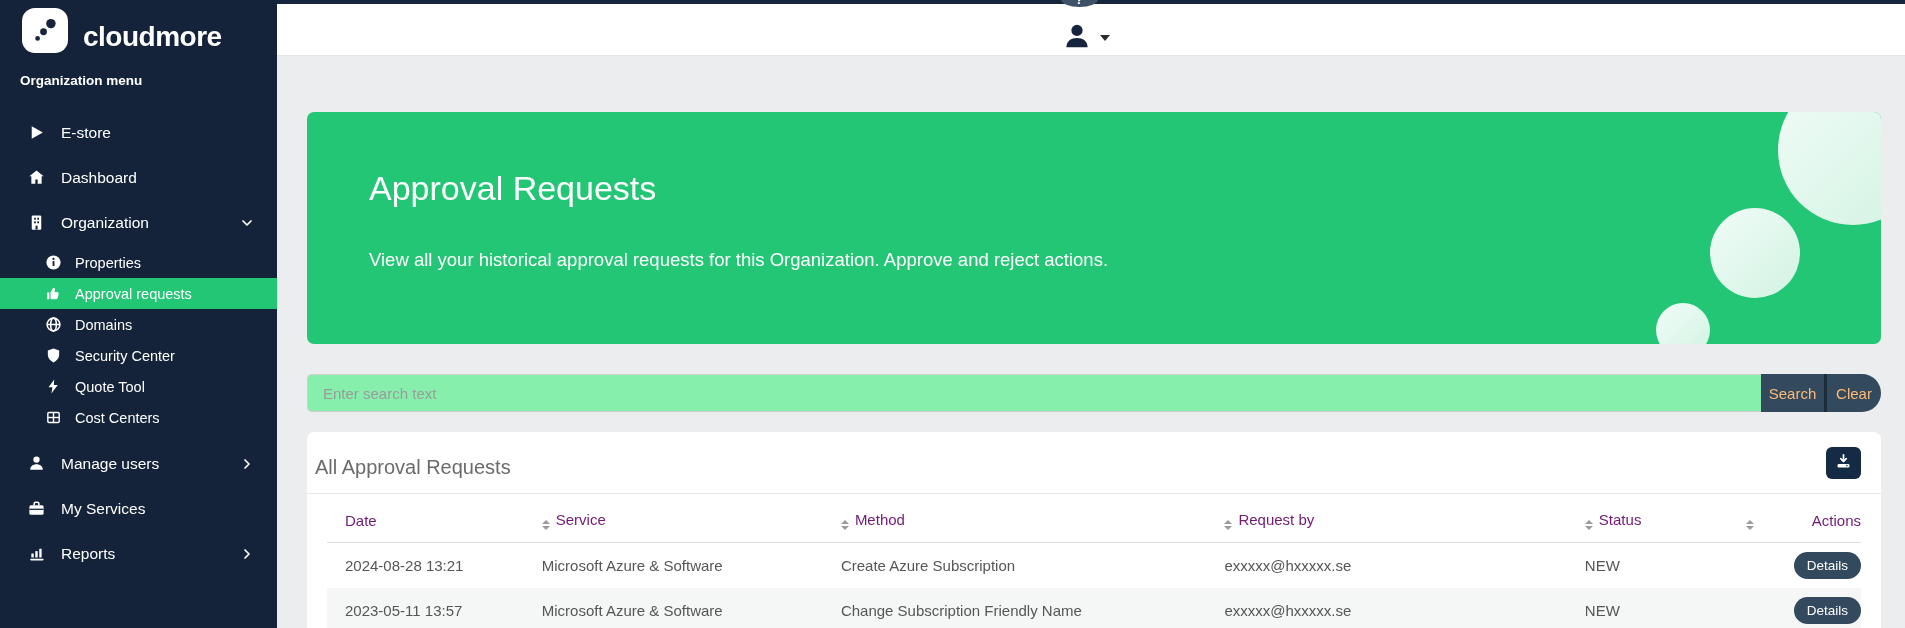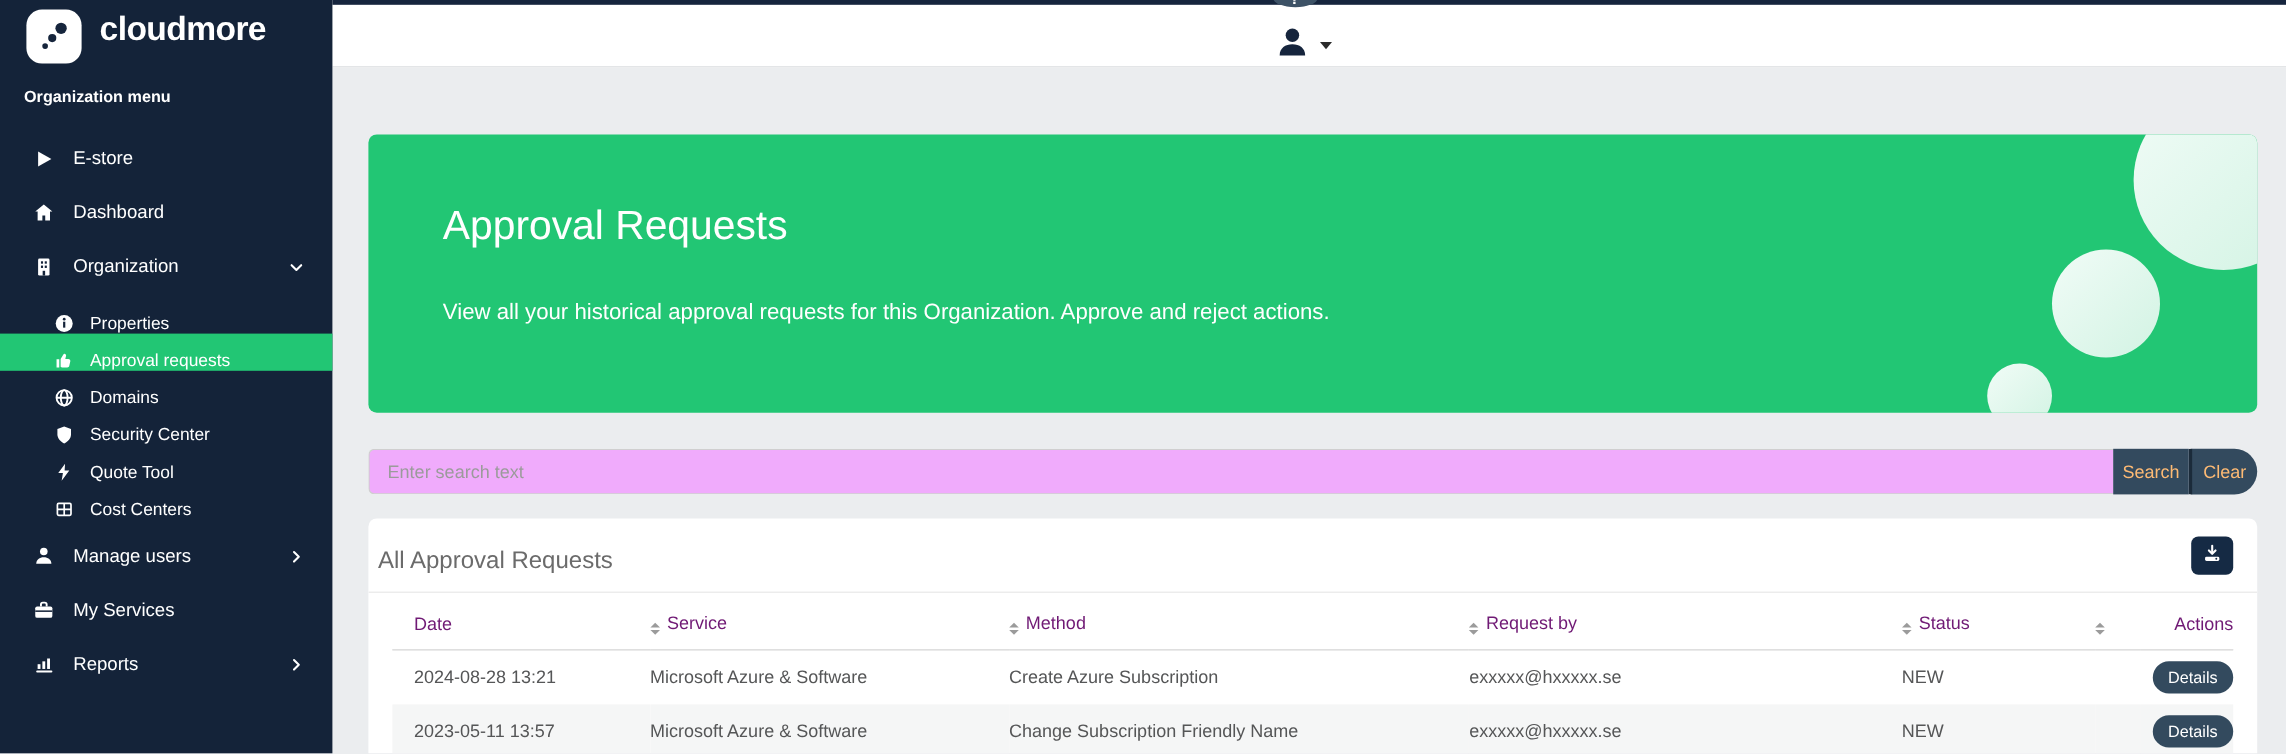--- a/index.html
+++ b/index.html
@@ -2,29 +2,29 @@
 <html><head>
 <meta charset="utf-8">
 <style>
   * { margin:0; padding:0; box-sizing:border-box; }
   html,body { width:1905px; height:628px; overflow:hidden; }
   body { font-family:"Liberation Sans", sans-serif; background:#ebedef; }
   .app { display:flex; width:1905px; height:628px; }
 
   
   .sidebar { width:277px; flex-shrink:0; background:#142339; color:#fff; position:relative; }
-  .logo-row { display:flex; align-items:flex-start; gap:15px; padding:8px 0 0 22px; cursor:pointer; }
+  .logo-row { display:flex; align-items:flex-end; gap:15px; padding:8px 0 0 22px; cursor:pointer; }
   .logo-box { width:46px; height:45px; background:#fff; border-radius:13px; display:flex; align-items:center; justify-content:center; }
   .brand { font-size:28px; font-weight:700; letter-spacing:-0.5px; }
   .section-label { padding:20px 0 0 20px; font-size:13.5px; font-weight:700; }
   .menu { list-style:none; margin-top:22px; }
   .mi { display:flex; align-items:center; height:45px; padding:0 22px 0 27px; cursor:pointer; font-size:15.5px; }
   .mi .ic { width:19px; height:19px; margin-right:15px; flex-shrink:0; display:flex; align-items:center; justify-content:center; }
   .mi .chev { margin-left:auto; width:16px; height:16px; display:flex; align-items:center; justify-content:center; }
-  .smi { display:flex; align-items:flex-end; height:31px; padding-left:45px; cursor:pointer; font-size:14.5px; }
+  .smi { display:flex; align-items:center; height:31px; padding-left:45px; cursor:pointer; font-size:14.5px; }
   .smi .ic { width:17px; height:17px; margin-right:13px; flex-shrink:0; display:flex; align-items:center; justify-content:center; }
   .smi.active { background:#22c674; }
   .submenu { list-style:none; margin:2px 0 8px 0; }
   .ic svg { width:100%; height:100%; }
 
   
   .main { flex:1; display:flex; flex-direction:column; background:#ebedef; }
   .topbar { height:56px; background:#fff; border-top:4px solid #16253d; border-bottom:1px solid #e3e5e7;
             display:flex; align-items:center; justify-content:flex-end; gap:14px; padding-right:24px; flex-shrink:0;flex-direction:column; }
   .circle-btn { width:37px; height:37px; border-radius:50%; background:#3d5266; color:#fff; font-size:13.5px; font-weight:700;
@@ -40,21 +40,21 @@
   .banner-title { position:absolute; left:62px; top:57px; font-size:34px; font-weight:400; }
   .banner-desc { position:absolute; left:62px; top:137px; font-size:18.5px; font-weight:400; }
   .bubble { position:absolute; border-radius:50%; background:linear-gradient(135deg,#f1fcf7 0%,#d2f3e3 100%); }
   .bubble-lg { width:150px; height:150px; right:-47px; top:-37px; }
   .bubble-md { width:90px;  height:90px;  right:81px;  top:96px; }
   .bubble-sm { width:54px;  height:54px;  right:171px; top:191px; }
 
   
   .search-row { display:flex; margin-top:30px; height:38px; }
   .search-input { flex:1; border:1px solid #cfcfcf; border-right:none; border-radius:5px 0 0 5px; padding:0 15px;
-                  font-size:15px; color:#555; font-family:inherit; outline:none; background:#f0abfc; }
+                  font-size:15px; color:#555; font-family:inherit; outline:none; background:#86efac; }
   .search-input::placeholder { color:#9b9b9b; }
   .btn { border:none; background:#334a5e; color:#fdba74; font-size:15px; font-family:inherit; cursor:pointer; }
   .btn-search { width:63px; }
   .btn-clear { width:57px; border-left:3px solid #1b2b3a; border-radius:0 19px 19px 0; }
 
   
   .panel { margin-top:20px; background:#fff; border-radius:7px 7px 0 0; height:197px; overflow:hidden; }
   .panel-header { display:flex; align-items:flex-end; justify-content:space-between; padding:15px 20px 14px 8px; }
   .panel-title { font-size:20px; color:#6b6b6b; font-weight:400; }
   .dl-btn { width:35px; height:32px; border:none; border-radius:6px; background:#152a44; cursor:pointer;

